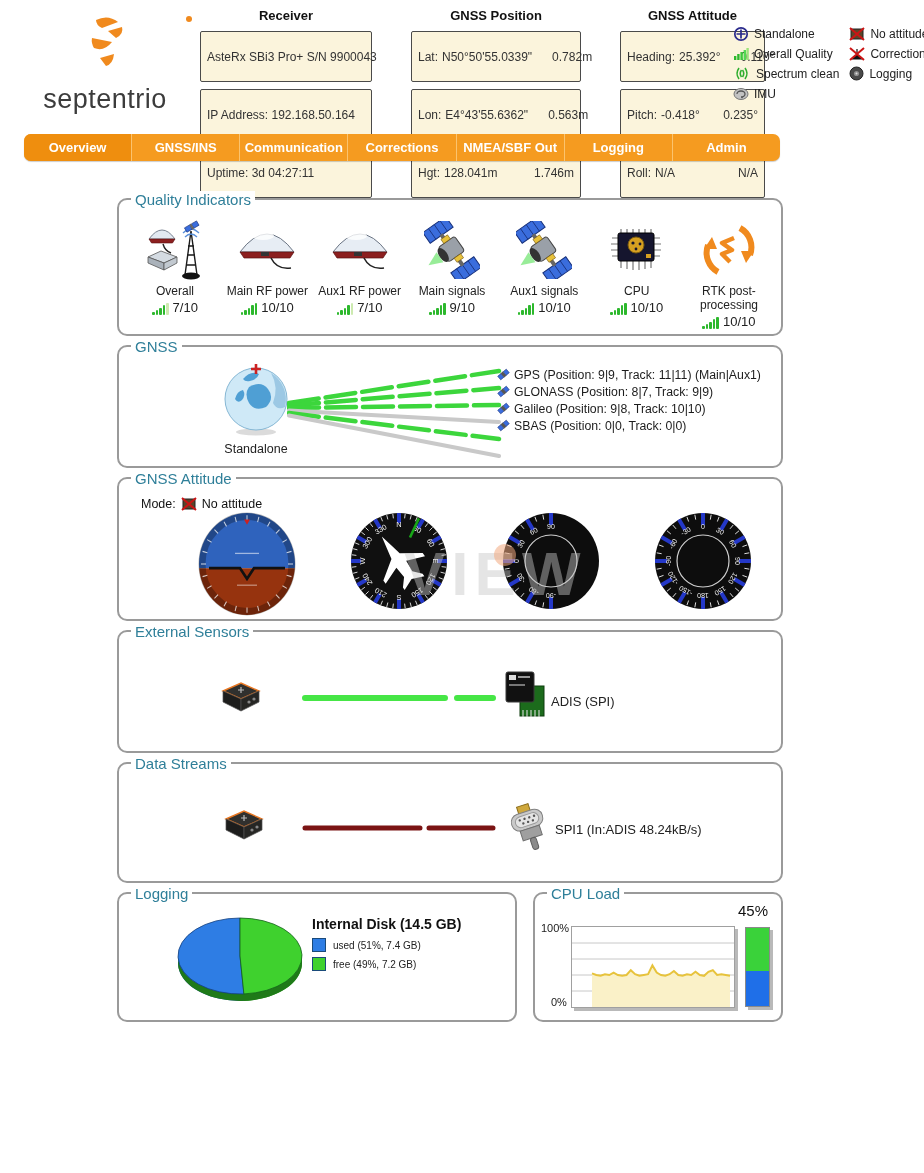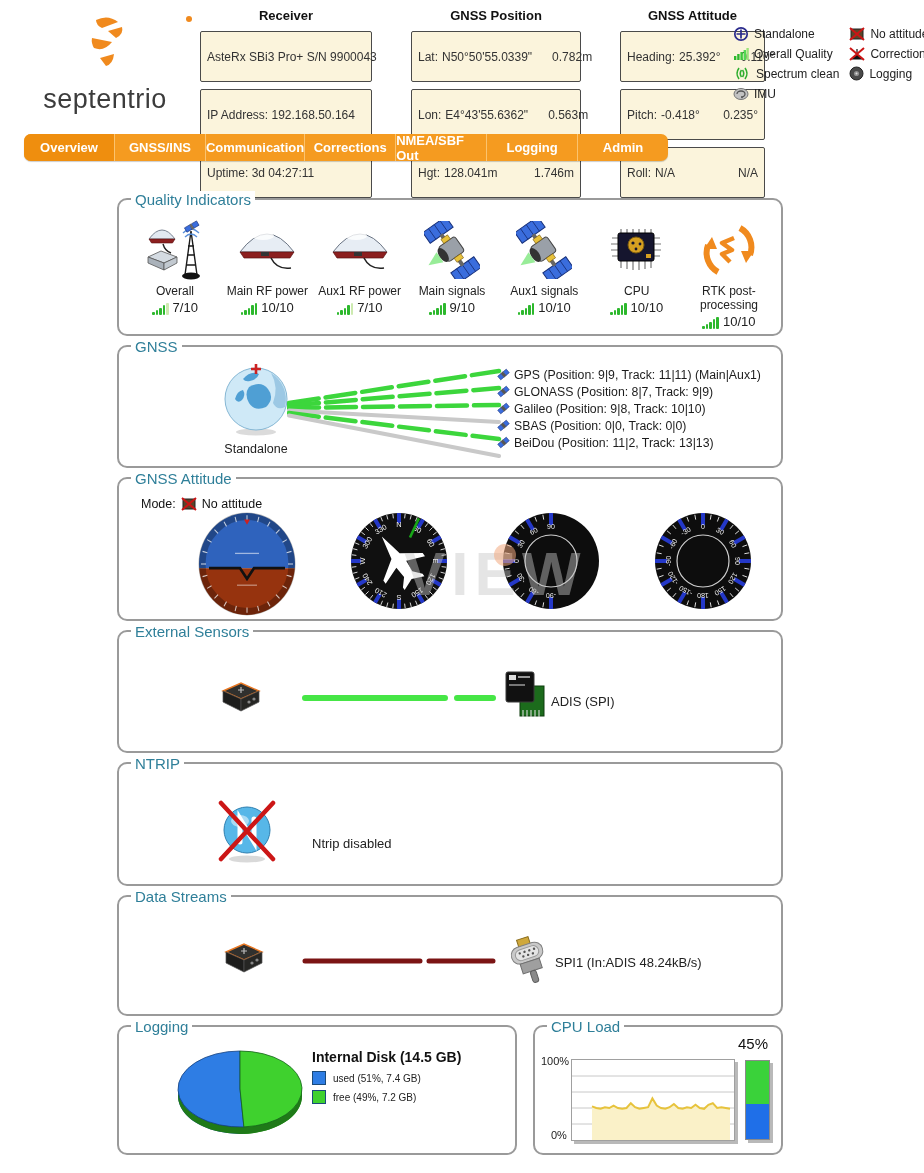--- a/index.html
+++ b/index.html
@@ -18,21 +18,21 @@
         font-size:12px;color:#333;display:flex;align-items:center;padding:16px 6px;white-space:nowrap;}
   .ibox .lbl{margin-right:4px;}
   .ibox .val{flex:1;}
   .ibox .acc{margin-left:20px;}
   .legend{position:absolute;left:733px;top:26px;display:flex;gap:10px;font-size:12px;color:#222;}
   .legend .lcol{display:flex;flex-direction:column;gap:5px;}
   .lrow{display:flex;align-items:center;gap:5px;height:15px;white-space:nowrap;}
   .lrow svg{flex:none;}
 
   
-  .nav{position:absolute;left:24px;top:134px;width:644px;height:27px;background:#F59B20;
+  .nav{position:absolute;left:24px;top:134px;width:756px;height:27px;background:#F59B20;
        border-radius:7px;display:flex;overflow:hidden;box-shadow:0 1px 1px rgba(0,0,0,.2);}
   .tab{flex:1;display:flex;align-items:center;justify-content:center;color:#fff;font-size:13px;
        font-weight:bold;border-right:1px solid #FBC36E;cursor:pointer;}
   .tab:last-child{border-right:none;}
   .tab.active{background:#EF8E0E;}
 
   
   .main{position:absolute;left:117px;top:198px;width:666px;}
   .panel{position:relative;border:2px solid #9a9a9a;border-radius:10px;background:#fff;}
   .ptitle{position:absolute;top:-9px;left:12px;background:#fff;padding:0 4px;font-size:15px;color:#2F7F99;}
@@ -479,30 +479,20 @@
           </div>
         <div class="grow">
             <svg width="13" height="13" viewBox="0 0 14 14">
               <g transform="rotate(-40 7 7)">
                 <rect x="1" y="4.5" width="4.5" height="5" fill="#3a6ddd" stroke="#17307a" stroke-width=".6"></rect>
                 <rect x="8.5" y="4.5" width="4.5" height="5" fill="#3a6ddd" stroke="#17307a" stroke-width=".6"></rect>
                 <rect x="5.5" y="4" width="3" height="6" fill="#555"></rect>
               </g>
             </svg>
             <span>SBAS (Position: 0|0, Track: 0|0)</span>
-          </div>
-        <div class="grow">
-            <svg width="13" height="13" viewBox="0 0 14 14">
-              <g transform="rotate(-40 7 7)">
-                <rect x="1" y="4.5" width="4.5" height="5" fill="#3a6ddd" stroke="#17307a" stroke-width=".6"></rect>
-                <rect x="8.5" y="4.5" width="4.5" height="5" fill="#3a6ddd" stroke="#17307a" stroke-width=".6"></rect>
-                <rect x="5.5" y="4" width="3" height="6" fill="#555"></rect>
-              </g>
-            </svg>
-            <span>BeiDou (Position: 11|2, Track: 13|13)</span>
           </div>
       </div>
     </div>
 
     <div class="panel p-att">
       <div class="ptitle">GNSS Attitude</div>
       <div class="mode-row">
         <span>Mode:</span>
         <svg width="16" height="14" viewBox="0 0 16 14">
           <rect x="2" y="2" width="12" height="10" fill="#5c4428" stroke="#222"></rect>
@@ -720,31 +710,20 @@
             <path d="M19 40 v7 M23 40 v7 M27 40 v7 M31 40 v7 M35 40 v7"></path>
           </g>
         <rect x="2" y="2" width="28" height="30" rx="2" fill="#111" stroke="#3a3a3a"></rect>
         <rect x="5" y="5" width="7" height="5" fill="#ddd"></rect>
         <rect x="14" y="6" width="12" height="2" fill="#999"></rect>
           <rect x="5" y="14" width="16" height="2" fill="#777"></rect>
       </svg>
       <div class="conn-label" style="left:432px;top:62px;">ADIS (SPI)</div>
     </div>
 
-    <div class="panel p-ntrip">
-      <div class="ptitle">NTRIP</div>
-      <svg class="absline" style="left:96px;top:33px;" width="64" height="68" viewBox="0 0 64 68">
-        <ellipse cx="32" cy="62" rx="18" ry="3.5" fill="#000" opacity=".15"></ellipse>
-        <circle cx="32" cy="33" r="23" fill="#57b7e8" stroke="#2e7fb0"></circle>
-        <ellipse cx="25" cy="24" rx="9" ry="6" fill="#fff" opacity=".5"></ellipse>
-        <path d="M25 45 V22 l14 23 V22" stroke="#fff" stroke-width="5" fill="none" stroke-linecap="round"></path>
-        <path d="M6 6 L58 62 M58 6 L6 62" stroke="#cc1616" stroke-width="4.5" stroke-linecap="round"></path>
-      </svg>
-      <div class="conn-label" style="left:193px;top:72px;">Ntrip disabled</div>
-    </div>
 
     <div class="panel p-ds">
       <div class="ptitle">Data Streams</div>
       <svg class="absline" style="left:100px;top:42px;" width="50" height="40" viewBox="0 0 50 40">
         <path d="M7 13 L25 5 L43 13 L25 21 Z" fill="#30302e" stroke="#e87722" stroke-width="1.4"></path>
         <path d="M7 13 V24 L25 33 V21 Z" fill="#1d1d1c" stroke="#555" stroke-width=".7"></path>
         <path d="M43 13 V24 L25 33 V21 Z" fill="#262624" stroke="#555" stroke-width=".7"></path>
         <path d="M22 12 h6 M25 9 v6" stroke="#bbb" stroke-width="1.2"></path>
         <circle cx="33" cy="24" r="1.6" fill="#888"></circle>
           <circle cx="38" cy="21" r="1.6" fill="#888"></circle>

